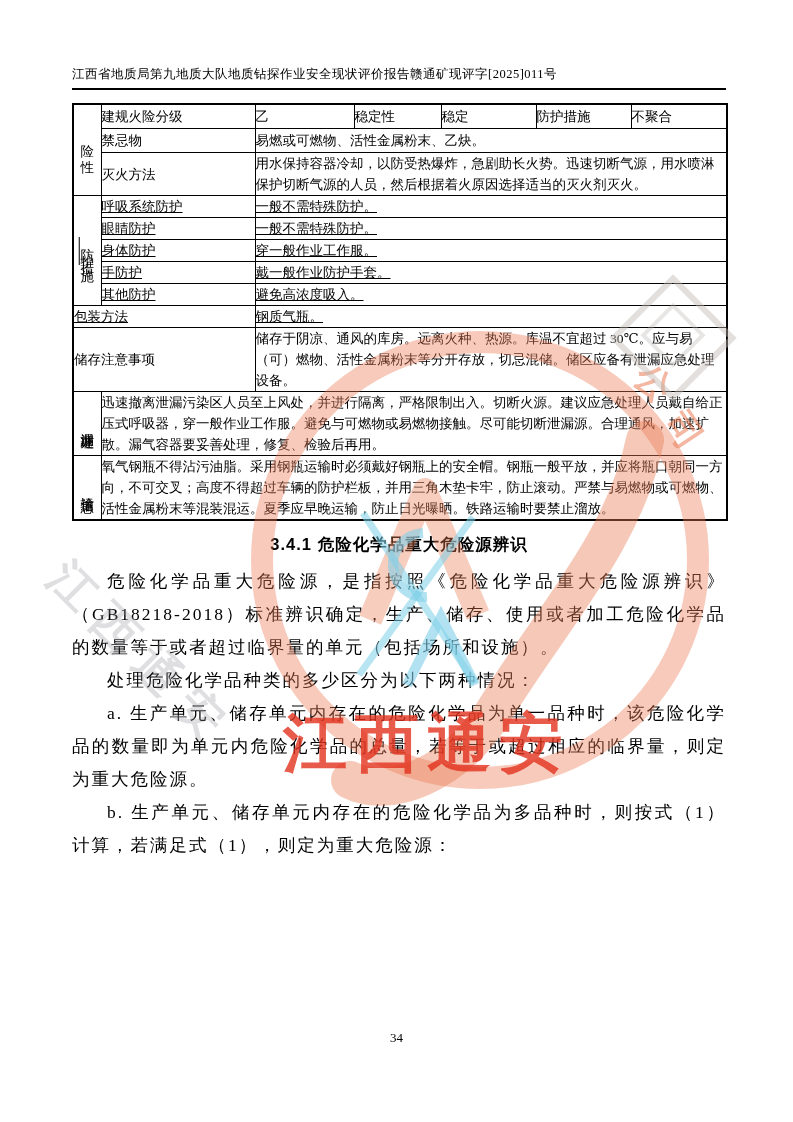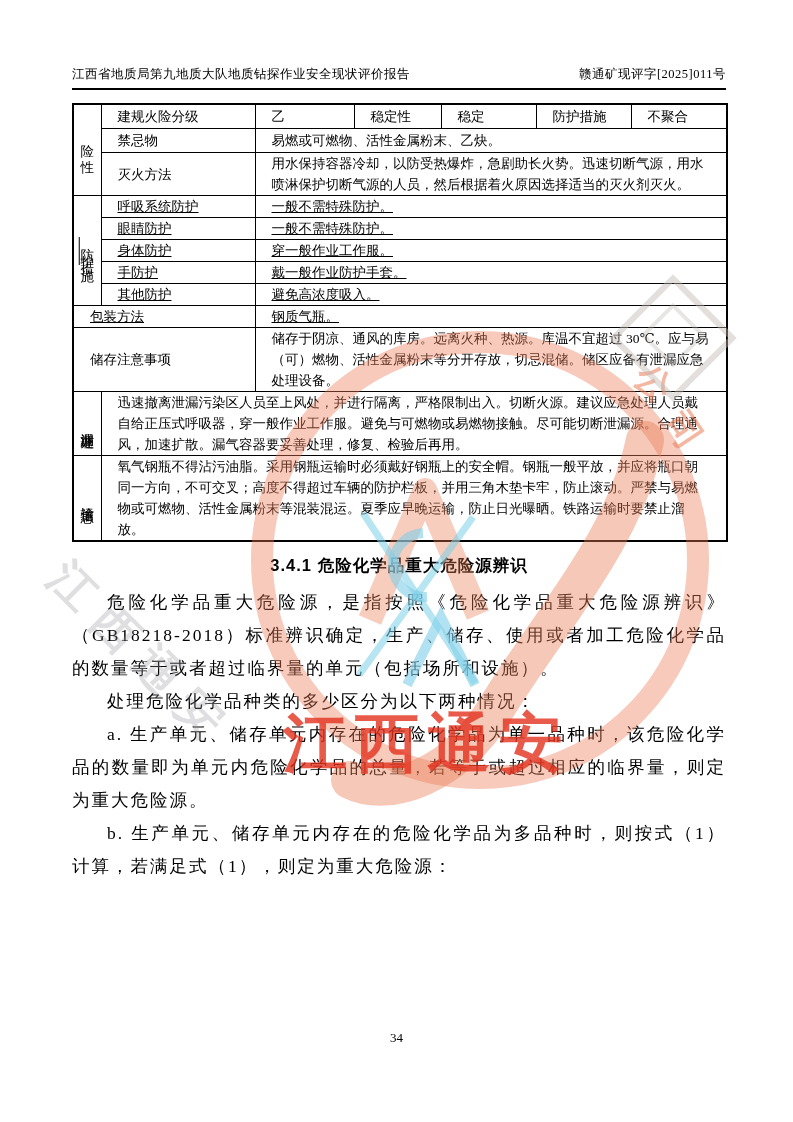--- a/index.html
+++ b/index.html
@@ -5,32 +5,32 @@
   html,body { margin:0; padding:0; background:#888; }
   .page {
     position:relative; width:793px; height:1122px; margin:0 auto;
     background:#ffffff; overflow:hidden;
     font-family:"Liberation Serif","DejaVu Serif",serif; color:#000;
   }
   .content { position:absolute; left:72px; top:66px; width:654px; }
 
   
   .doc-header {
-    display:flex; justify-content:space-between; align-items:flex-end;
+    display:flex; align-items:flex-end;
     font-size:12.5px; padding-bottom:5px; border-bottom:2px solid #000;
     letter-spacing:0.5px;
   }
 
   
   table.msds {
     border-collapse:collapse; width:654px; margin-top:13px;
     font-size:13.5px; table-layout:fixed; border:2px solid #000;
   }
   table.msds td {
-    border:1px solid #000; padding:0 16px; line-height:21px;
+    border:1px solid #000; padding:0 0; line-height:21px;
     overflow:hidden; vertical-align:middle;
   }
   td.lab { text-align:left; }
   td.vert {
     writing-mode:vertical-lr; text-orientation:upright;
     text-align:center; padding:2px 0; line-height:26px;
   }
   td.vert.sp-xl { letter-spacing:16px; }
   td.vert.sp-l  { letter-spacing:7px; }
   td.vert.sp-s  { letter-spacing:1px; }

